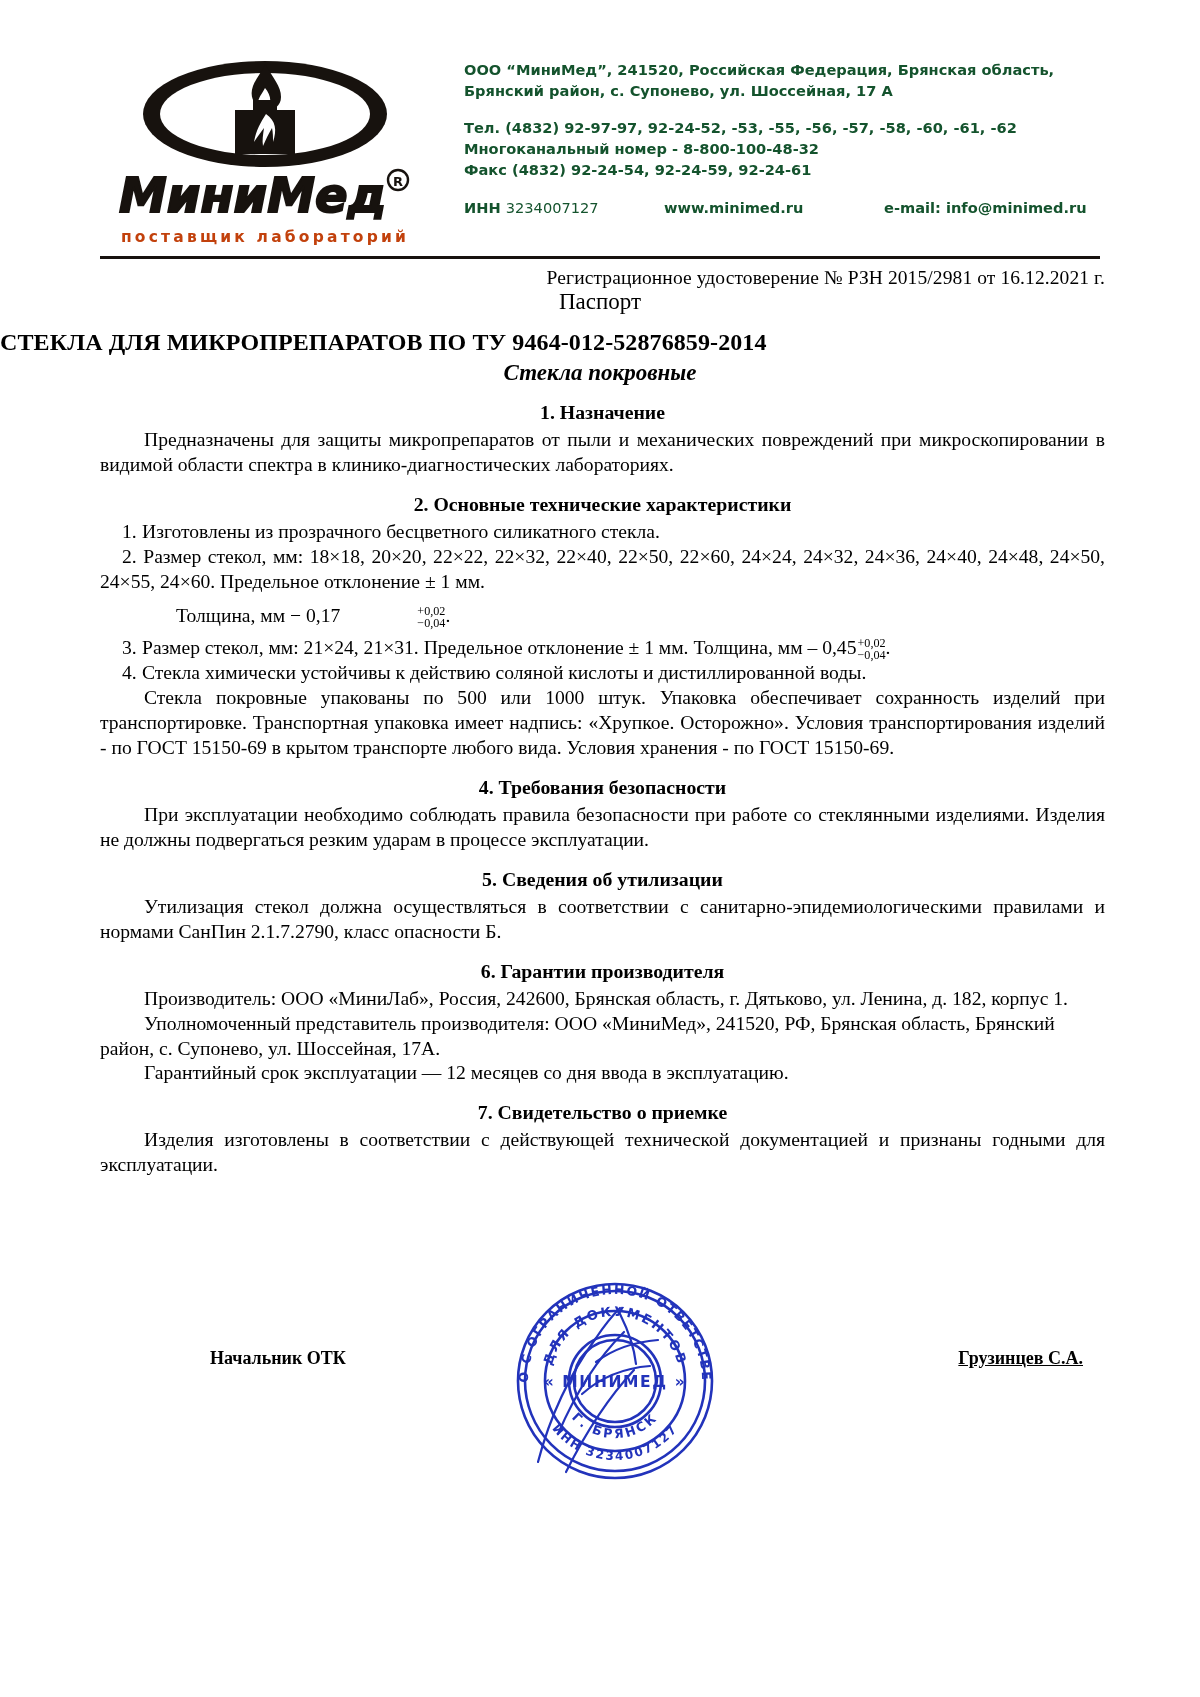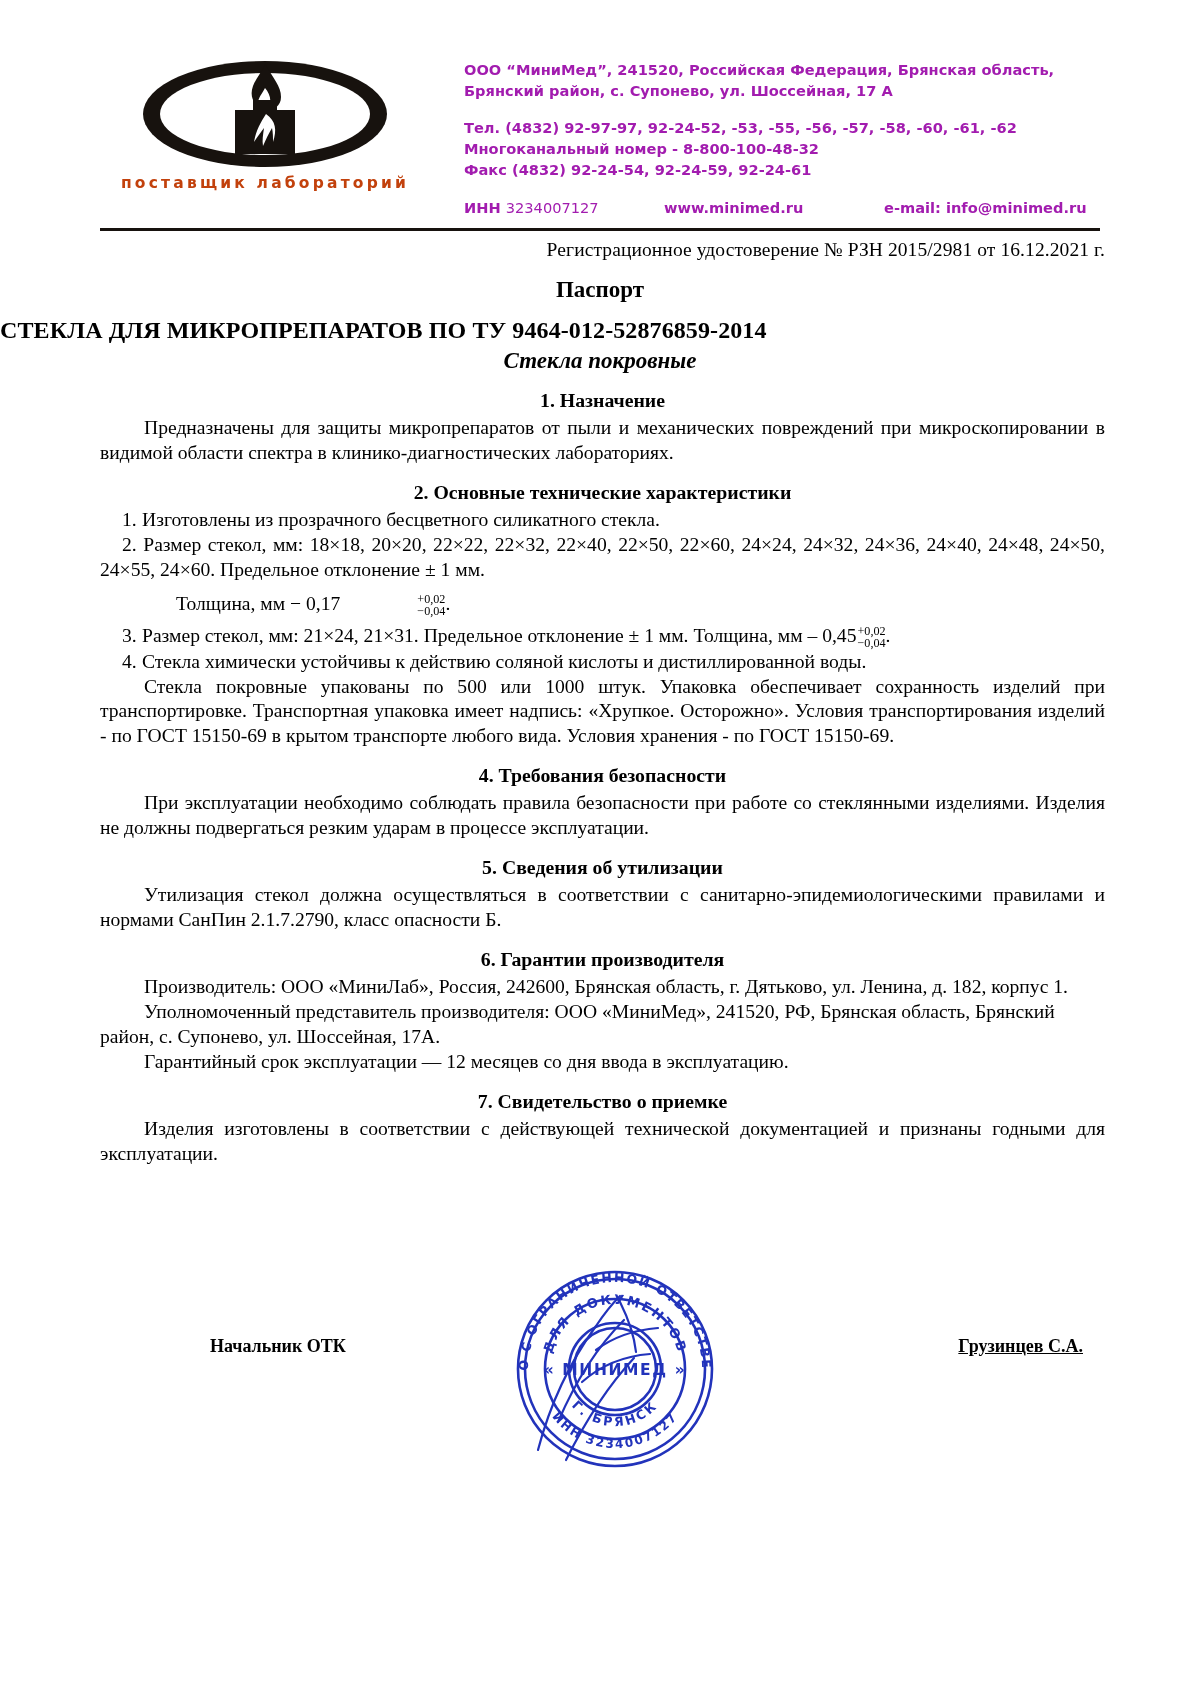--- a/index.html
+++ b/index.html
@@ -55,21 +55,21 @@
   }
 
   .contact-block {
     flex: 1 1 auto;
     padding-left: 34px;
     padding-top: 12px;
     font-family: "DejaVu Sans", "Liberation Sans", sans-serif;
     font-weight: 700;
     font-size: 14.6px;
     line-height: 1.42;
-    color: #a21caf;
+    color: #14532d;
   }
   .contact-block .grp { margin-bottom: 17px; }
   .contact-block .grp:last-child { margin-bottom: 0; }
   .contact-row-inline {
     display: flex;
     align-items: baseline;
   }
   .contact-row-inline .c1 { flex: 0 0 200px; }
   .contact-row-inline .c2 { flex: 0 0 220px; }
   .contact-row-inline .c3 { flex: 1 1 auto; }
@@ -86,22 +86,21 @@
     text-align: right;
     font-size: 19.5px;
     padding: 8px 95px 0 0;
     letter-spacing: 0.1px;
   }
 
   
   .doc-title {
     text-align: center;
     font-size: 23px;
-    font-weight: 700;
-    margin-top: 16px;
+    font-weight: 400;
   }
   .doc-subtitle {
     text-align: left;
     font-size: 24px;
     font-weight: 700;
     margin-top: 14px;
     letter-spacing: 0.1px;
   }
   .doc-subtitle2 {
     text-align: center;
@@ -193,20 +192,27 @@
   <div class="header">
 
     <div class="logo-block">
       <div class="logo-mark">
         <svg width="250" height="112" viewBox="0 0 250 112" xmlns="http://www.w3.org/2000/svg">
           <ellipse cx="125" cy="56" rx="122" ry="53" fill="#17120e"></ellipse>
           <ellipse cx="125" cy="56" rx="105" ry="41" fill="#ffffff"></ellipse>
           <path d="M125 6 C133 20 141 28 141 39 C141 48 134 52 127 52 C133 44 130 36 125 30 C122 36 117 41 118 48 C112 44 110 36 113 28 C116 20 122 14 125 6 Z" fill="#17120e"></path>
           <path d="M95 52 h18 v-10 h24 v10 h18 v44 h-60 z" fill="#17120e"></path>
           <path d="M126 56 c-5 8 -10 16 -12 28 c4 -6 7 -10 10 -14 c-1 7 -2 12 -1 18 c3 -7 6 -13 9 -18 c1 5 1 9 1 14 c4 -12 3 -21 -7 -28 z" fill="#ffffff"></path>
+        </svg>
+      </div>
+      <div class="logo-word">
+        <svg width="300" height="58" viewBox="0 0 300 58" xmlns="http://www.w3.org/2000/svg">
+          <text x="4" y="46" font-family="DejaVu Sans, sans-serif" font-size="48" font-weight="700" font-style="italic" fill="#17120e" stroke="#17120e" stroke-width="2">МиниМед</text>
+          <circle cx="283" cy="14" r="10" fill="none" stroke="#17120e" stroke-width="2.4"></circle>
+          <text x="283" y="20" text-anchor="middle" font-family="DejaVu Sans, sans-serif" font-size="13" font-weight="700" fill="#17120e">R</text>
         </svg>
       </div>
       <div class="logo-sub">поставщик лабораторий</div>
     </div>
 
     <div class="contact-block">
       <div class="grp">
         <div>ООО “МиниМед”, 241520, Российская Федерация, Брянская область,</div>
         <div>Брянский район, с. Супонево, ул. Шоссейная, 17 А</div>
       </div>

